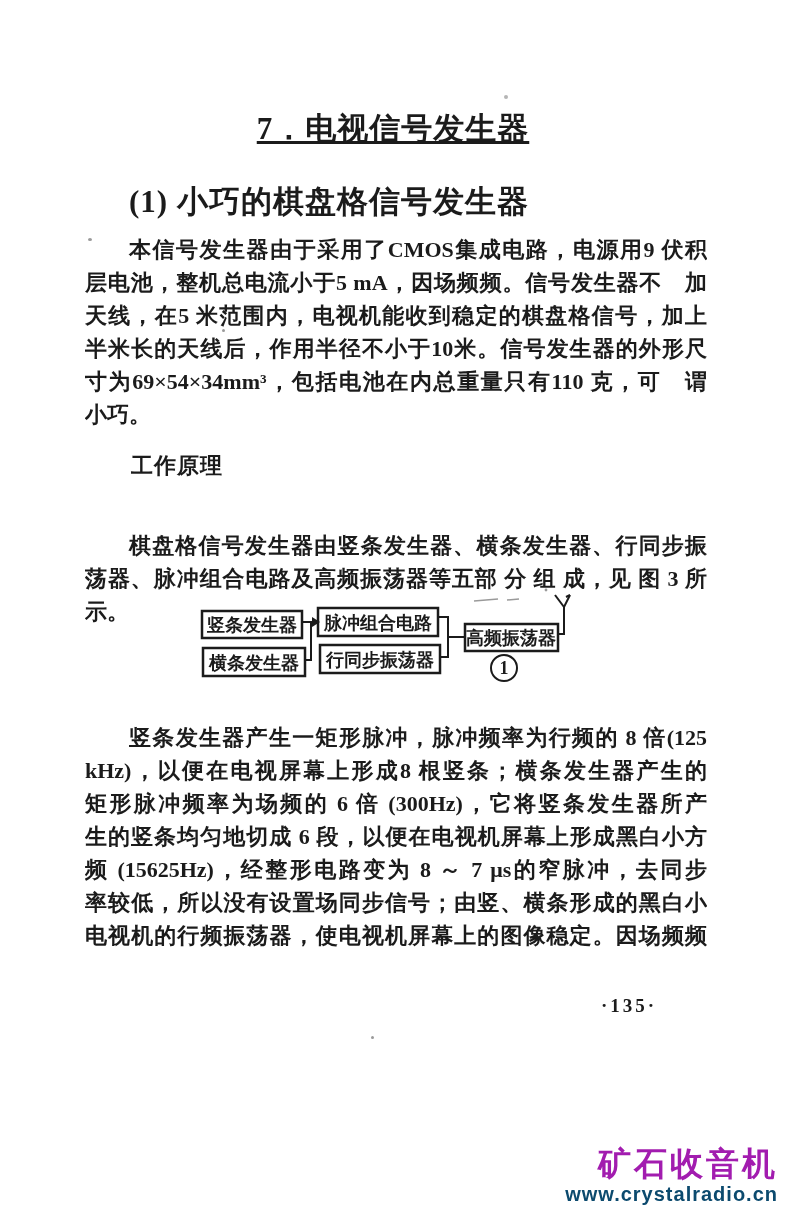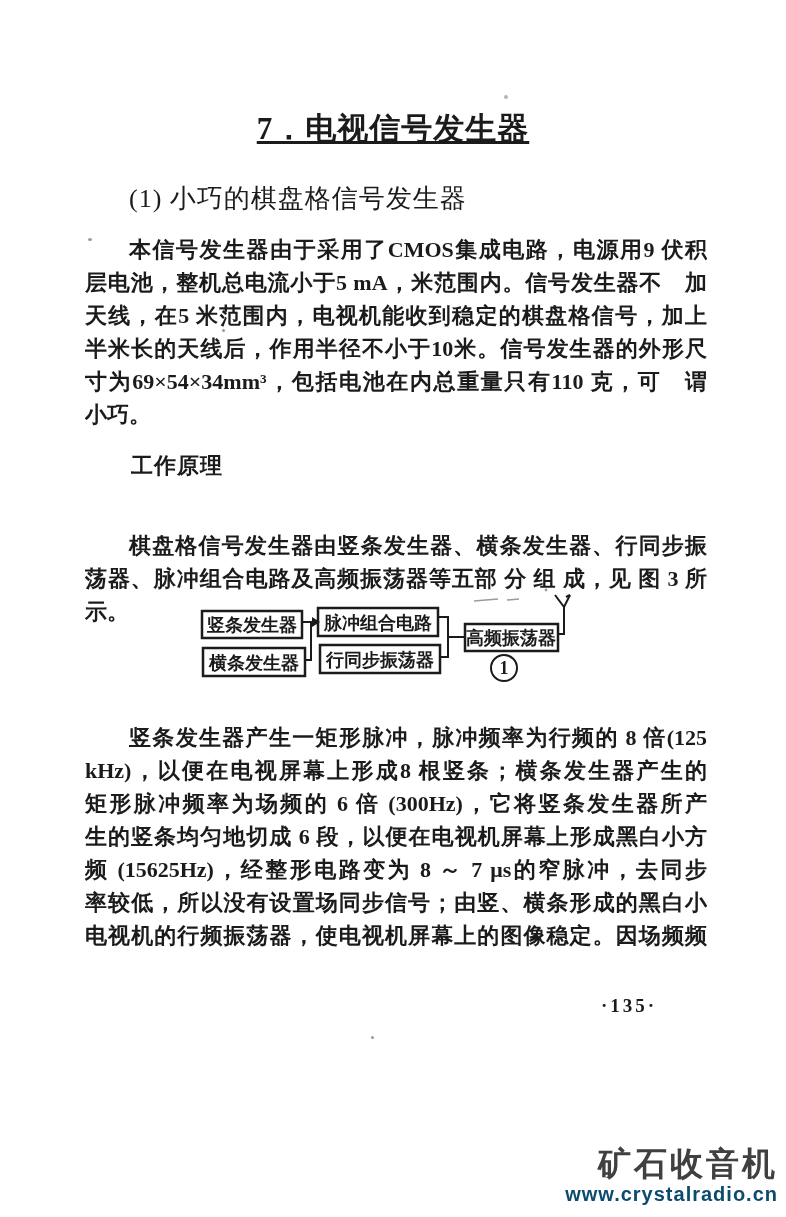--- a/index.html
+++ b/index.html
@@ -10,21 +10,21 @@
     overflow:hidden;
     font-family:"Liberation Serif","DejaVu Serif",serif;
     color:#1b1b1b;
   }
   .doc-title{
     position:absolute;top:108px;left:0;width:786px;
     text-align:center;font-size:31px;font-weight:700;letter-spacing:1px;text-decoration:underline;
   }
   .section-heading{
     position:absolute;top:181px;left:129px;
-    font-size:26px;font-weight:400;letter-spacing:1px;
+    font-size:31px;font-weight:700;letter-spacing:1px;
   }
   .sub-heading{
     position:absolute;top:451px;left:131px;
     font-size:22px;font-weight:700;letter-spacing:1px;
   }
   .para{position:absolute;left:85px;width:622px;}
   .para-1{top:233px;}
   .para-2{top:491px;margin-top:38px;}
   .para-3{top:721px;}
   .line{
@@ -60,21 +60,21 @@
 <body>
 
 <div class="page">
 
   <div class="doc-title">7．电视信号发生器</div>
 
   <div class="section-heading">(1) 小巧的棋盘格信号发生器</div>
 
   <div class="para para-1">
     <div class="line indent">本信号发生器由于采用了CMOS集成电路，电源用9 伏积</div>
-    <div class="line">层电池，整机总电流小于5 mA，米范围内。信号发生器不　加</div>
+    <div class="line">层电池，整机总电流小于5 mA，因场频频。信号发生器不　加</div>
     <div class="line">天线，在5 米范围内，电视机能收到稳定的棋盘格信号，加上</div>
     <div class="line">半米长的天线后，作用半径不小于10米。信号发生器的外形尺</div>
     <div class="line">寸为69×54×34mm³，包括电池在内总重量只有110 克，可　谓</div>
     <div class="line short">小巧。</div>
   </div>
 
   <div class="sub-heading">工作原理</div>
 
   <div class="para para-2">
     <div class="line indent">棋盘格信号发生器由竖条发生器、横条发生器、行同步振</div>
@@ -128,21 +128,21 @@
     <div class="line">矩形脉冲频率为场频的 6 倍 (300Hz)，它将竖条发生器所产</div>
     <div class="line">生的竖条均匀地切成 6 段，以便在电视机屏幕上形成黑白小方</div>
     <div class="line">频 (15625Hz)，经整形电路变为 8 ～ 7 μs的窄脉冲，去同步</div>
     <div class="line">率较低，所以没有设置场同步信号；由竖、横条形成的黑白小</div>
     <div class="line">电视机的行频振荡器，使电视机屏幕上的图像稳定。因场频频</div>
   </div>
 
   <div class="page-number">·135·</div>
 
   <div class="watermark">
-    <div class="watermark-name" style="color: #404040;">矿石收音机</div>
+    <div class="watermark-name" style="color: #a21caf;">矿石收音机</div>
     <div class="watermark-url" style="color: #0c4a6e;">www.crystalradio.cn</div>
   </div>
 
   <div class="speck speck-a"></div>
   <div class="speck speck-b"></div>
   <div class="speck speck-c"></div>
   <div class="speck speck-d"></div>
 
 </div>
 

